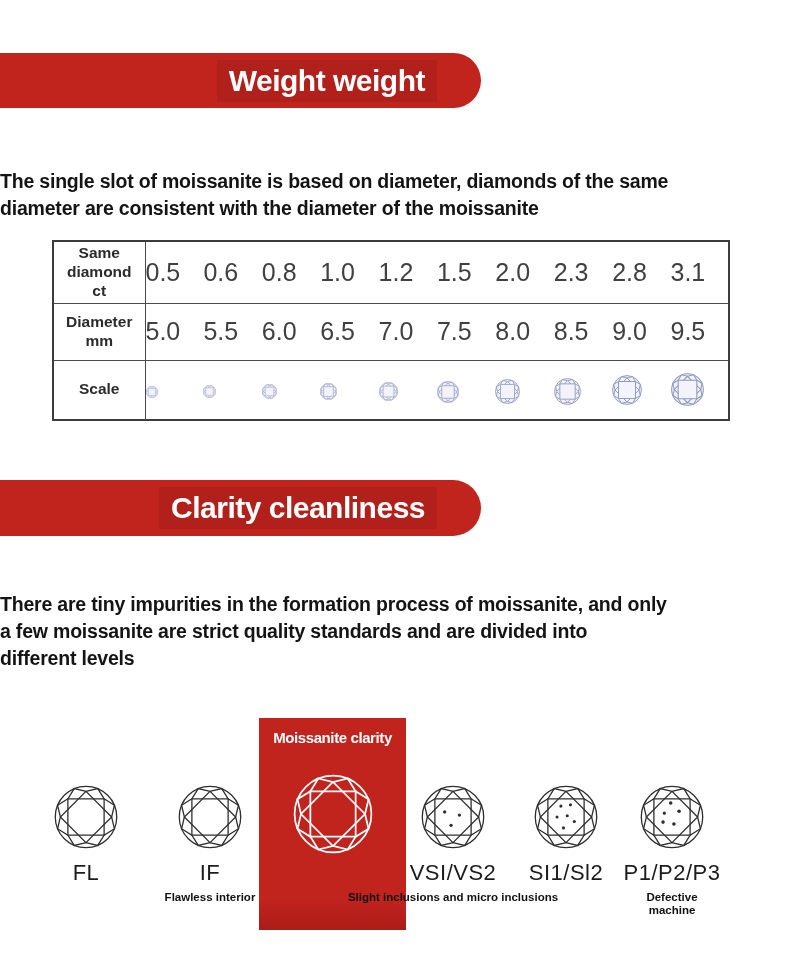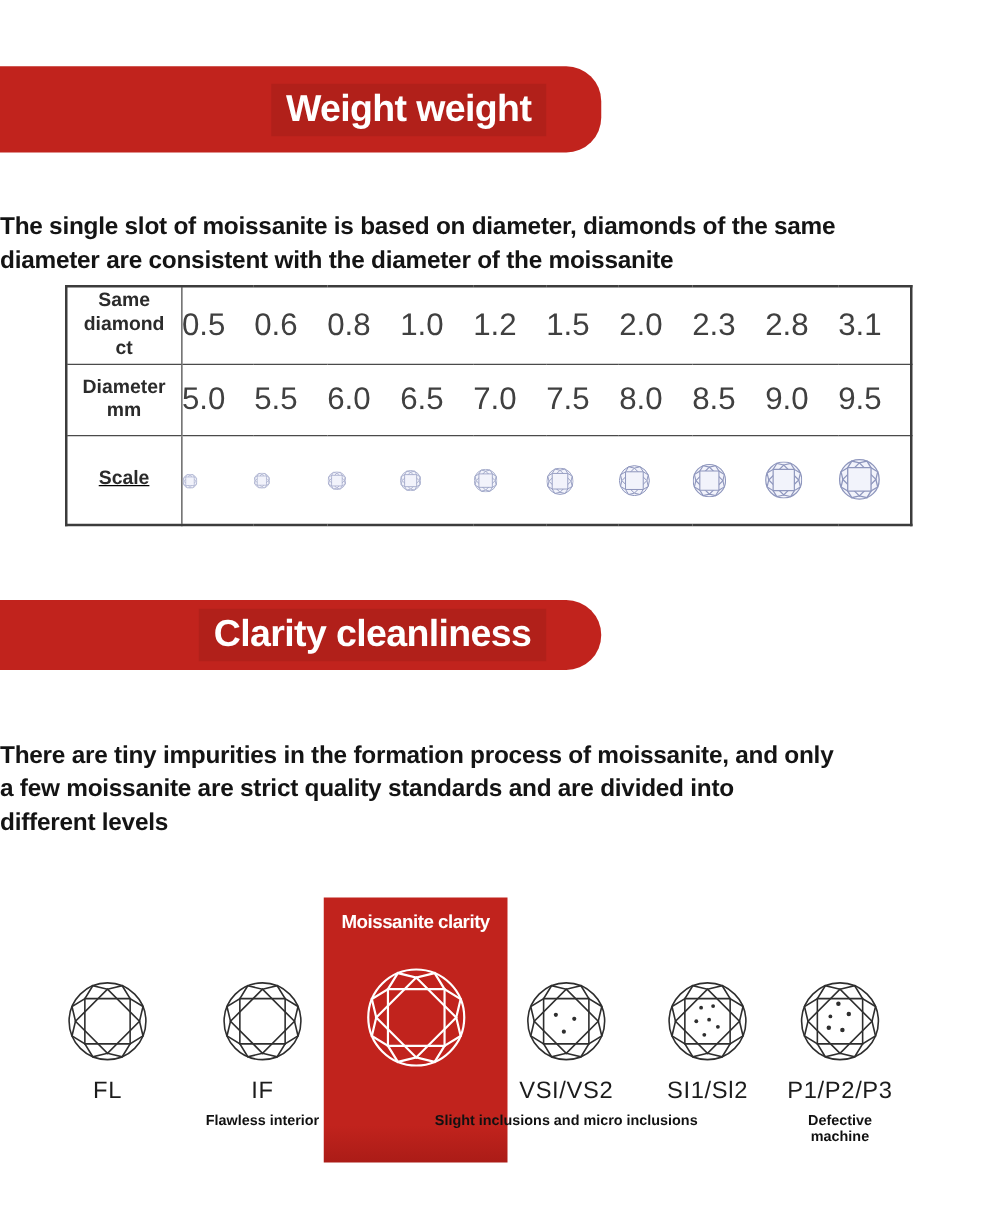--- a/index.html
+++ b/index.html
@@ -2,21 +2,21 @@
 <html style="--accent: #c1231d;"><head>
 <meta charset="utf-8">
 <style>
   html,body{margin:0;padding:0;background:#ffffff;}
   .stage{
     position:relative;width:790px;height:965px;margin:0 auto;background:#ffffff;
     font-family:"Liberation Sans","DejaVu Sans",sans-serif;overflow:hidden;
   }
   
   .banner{
-    position:absolute;left:0;width:481px;height:69px;
+    position:absolute;left:0;width:481px;height:55px;
     background:var(--accent,#c1231d);
     border-radius:0 28px 28px 0;
     display:flex;align-items:center;justify-content:flex-end;
     padding-right:44px;box-sizing:border-box;
   }
   .banner-chip{
     background:rgba(0,0,0,0.08);
     padding:4px 12px;
     color:#ffffff;font-size:30px;font-weight:700;letter-spacing:-0.5px;
     white-space:nowrap;
@@ -26,50 +26,50 @@
   
   .intro{
     position:absolute;left:0;width:790px;
     color:#141414;font-weight:700;font-size:19.5px;line-height:27px;letter-spacing:-0.2px;
   }
   .intro .line{display:block;white-space:nowrap;}
   #intro-weight{top:168px;}
   #intro-clarity{top:591px;}
   
   .size-table{
-    position:absolute;left:52px;top:228px;width:678px;
+    position:absolute;left:52px;top:240px;width:678px;
     border-collapse:collapse;table-layout:fixed;
     border:2px solid #3c3c3c;
   }
   .size-table tr{border-top:1.2px solid #4a4a4a;}
   .size-table tr:first-child{border-top:none;}
   .size-table th{
     width:92px;border-right:1.2px solid #4a4a4a;
     font-size:15.5px;font-weight:700;color:#2b2b2b;line-height:1.22;
     text-align:center;padding:0 9px;box-sizing:border-box;
   }
   .size-table td{
     text-align:left;font-size:25px;font-weight:400;color:#404040;
     padding:0;vertical-align:middle;
   }
   .row-carat{height:62px;}
   .row-diam{height:57px;}
-  .row-scale{height:72px;text-decoration:underline;}
+  .row-scale{height:60px;}
   
   .gem{fill:none;stroke:currentColor;stroke-width:2;display:inline-block;vertical-align:middle;}
   .scale-gem{color:#8e96bd;fill:#f2f3fb;stroke-width:3.2;}
   .grade-gem{color:#2e2e2e;}
   .white-gem{color:#ffffff;stroke-width:2.2;}
   
   .grade{
     position:absolute;top:785px;width:140px;
     display:flex;flex-direction:column;align-items:center;
   }
   .grade .glabel{
-    margin-top:11px;font-size:19px;font-weight:400;color:#1c1c1c;
+    margin-top:11px;font-size:22px;font-weight:400;color:#1c1c1c;
     letter-spacing:0.5px;white-space:nowrap;line-height:26px;
   }
   .grade .gsub{
     margin-top:5px;font-size:11.5px;font-weight:700;color:#111111;
     white-space:nowrap;line-height:13px;text-align:center;
   }
   #grade-fl{left:16px;}
   #grade-if{left:140px;}
   #grade-vsi{left:383px;}
   #grade-si{left:496px;}

